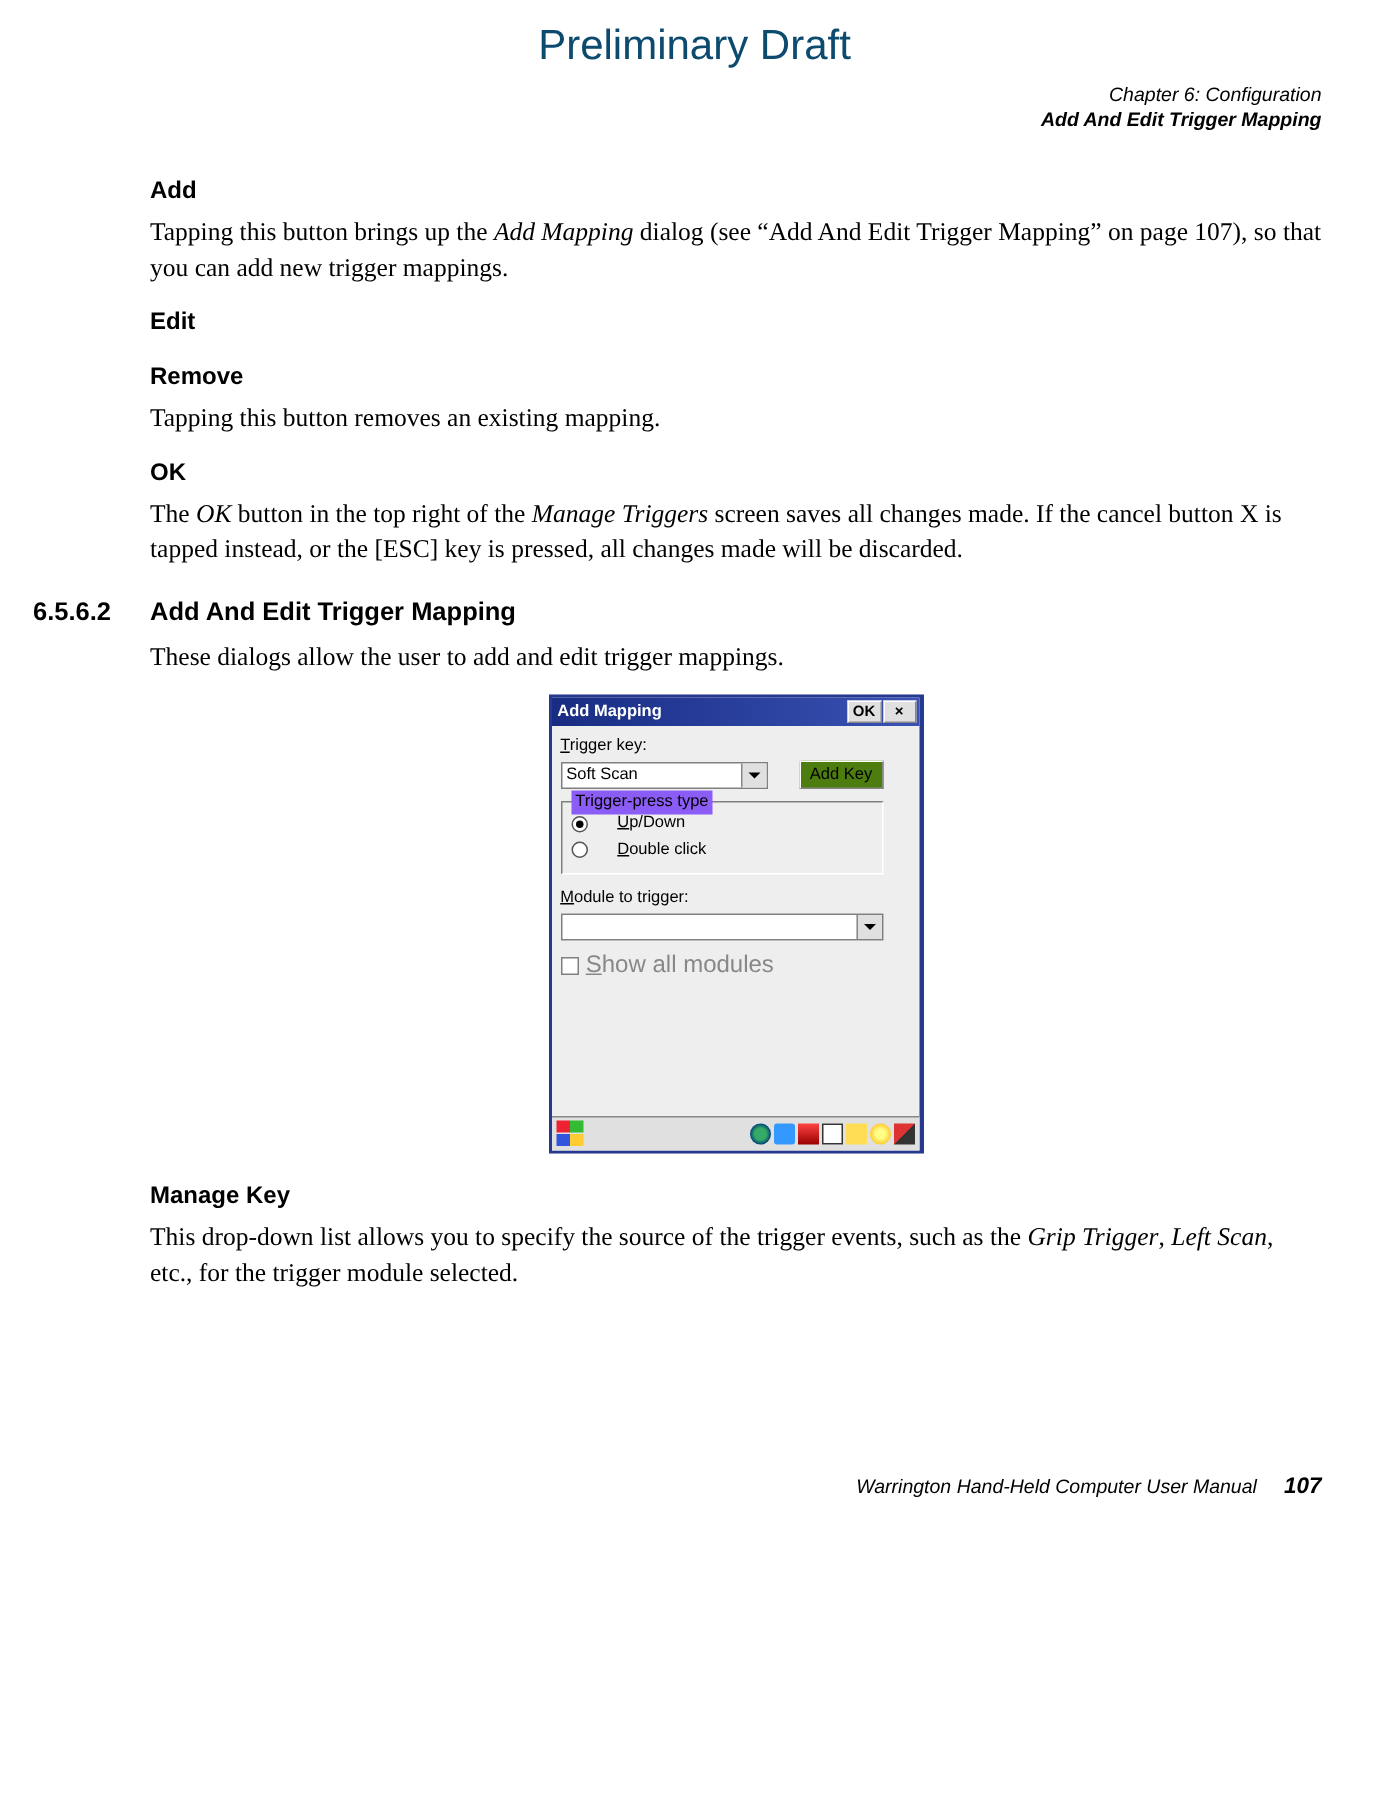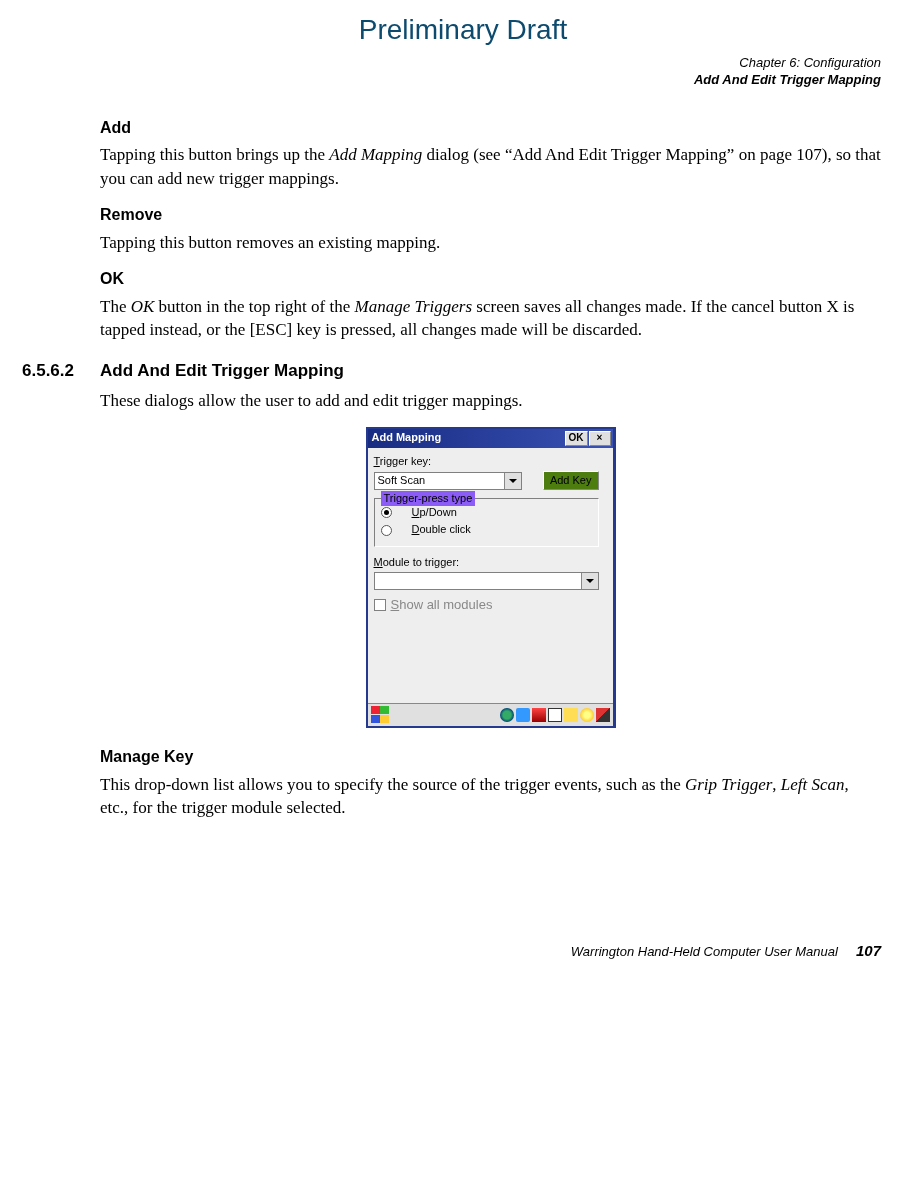--- a/index.html
+++ b/index.html
@@ -106,21 +106,21 @@
     font-size: 10px;
     font-weight: bold;
     display: inline-flex;
     align-items: center;
     justify-content: center;
     margin-left: 1px;
     padding: 0 3px;
     box-sizing: border-box;
   }
   .win-body {
-    padding: 6px 14px 4px 6px;
+    padding: 6px 24px 4px 6px;
   }
   .lbl {
     font-size: 11px;
     margin-bottom: 2px;
   }
   .row { display: flex; align-items: center; gap: 21px; }
   .combo {
     flex: 1;
     height: 18px;
     border: 1px solid #808080;
@@ -209,21 +209,21 @@
     display: flex;
     align-items: center;
     justify-content: flex-end;
     box-sizing: border-box;
   }
   .checkbox-row {
     display: flex;
     align-items: center;
     gap: 5px;
     margin-top: 6px;
-    font-size: 13px;
+    font-size: 16px;
     color: #888;
   }
   .checkbox {
     width: 12px;
     height: 12px;
     border: 1px solid #808080;
     background: #fff;
     box-sizing: border-box;
   }
   .win-taskbar {
@@ -280,20 +280,21 @@
     <div>Chapter 6: Configuration</div>
     <div class="sub">Add And Edit Trigger Mapping</div>
   </div>
 
   <div class="content">
     <div class="sub-heading">Add</div>
     <p class="body-text">
       <span>Tapping this button brings up the </span><span class="italic">Add Mapping</span><span> dialog (see “Add And Edit Trigger Mapping” on page 107), so that you can add new trigger mappings.</span>
     </p>
 
+    <div class="sub-heading">Edit</div>
 
     <div class="sub-heading">Remove</div>
     <p class="body-text">Tapping this button removes an existing mapping.</p>
 
     <div class="sub-heading">OK</div>
     <p class="body-text">
       <span>The </span><span class="italic">OK</span><span> button in the top right of the </span><span class="italic">Manage Triggers</span><span> screen saves all changes made. If the cancel button X is tapped instead, or the [ESC] key is pressed, all changes made will be discarded.</span>
     </p>
   </div>
 

